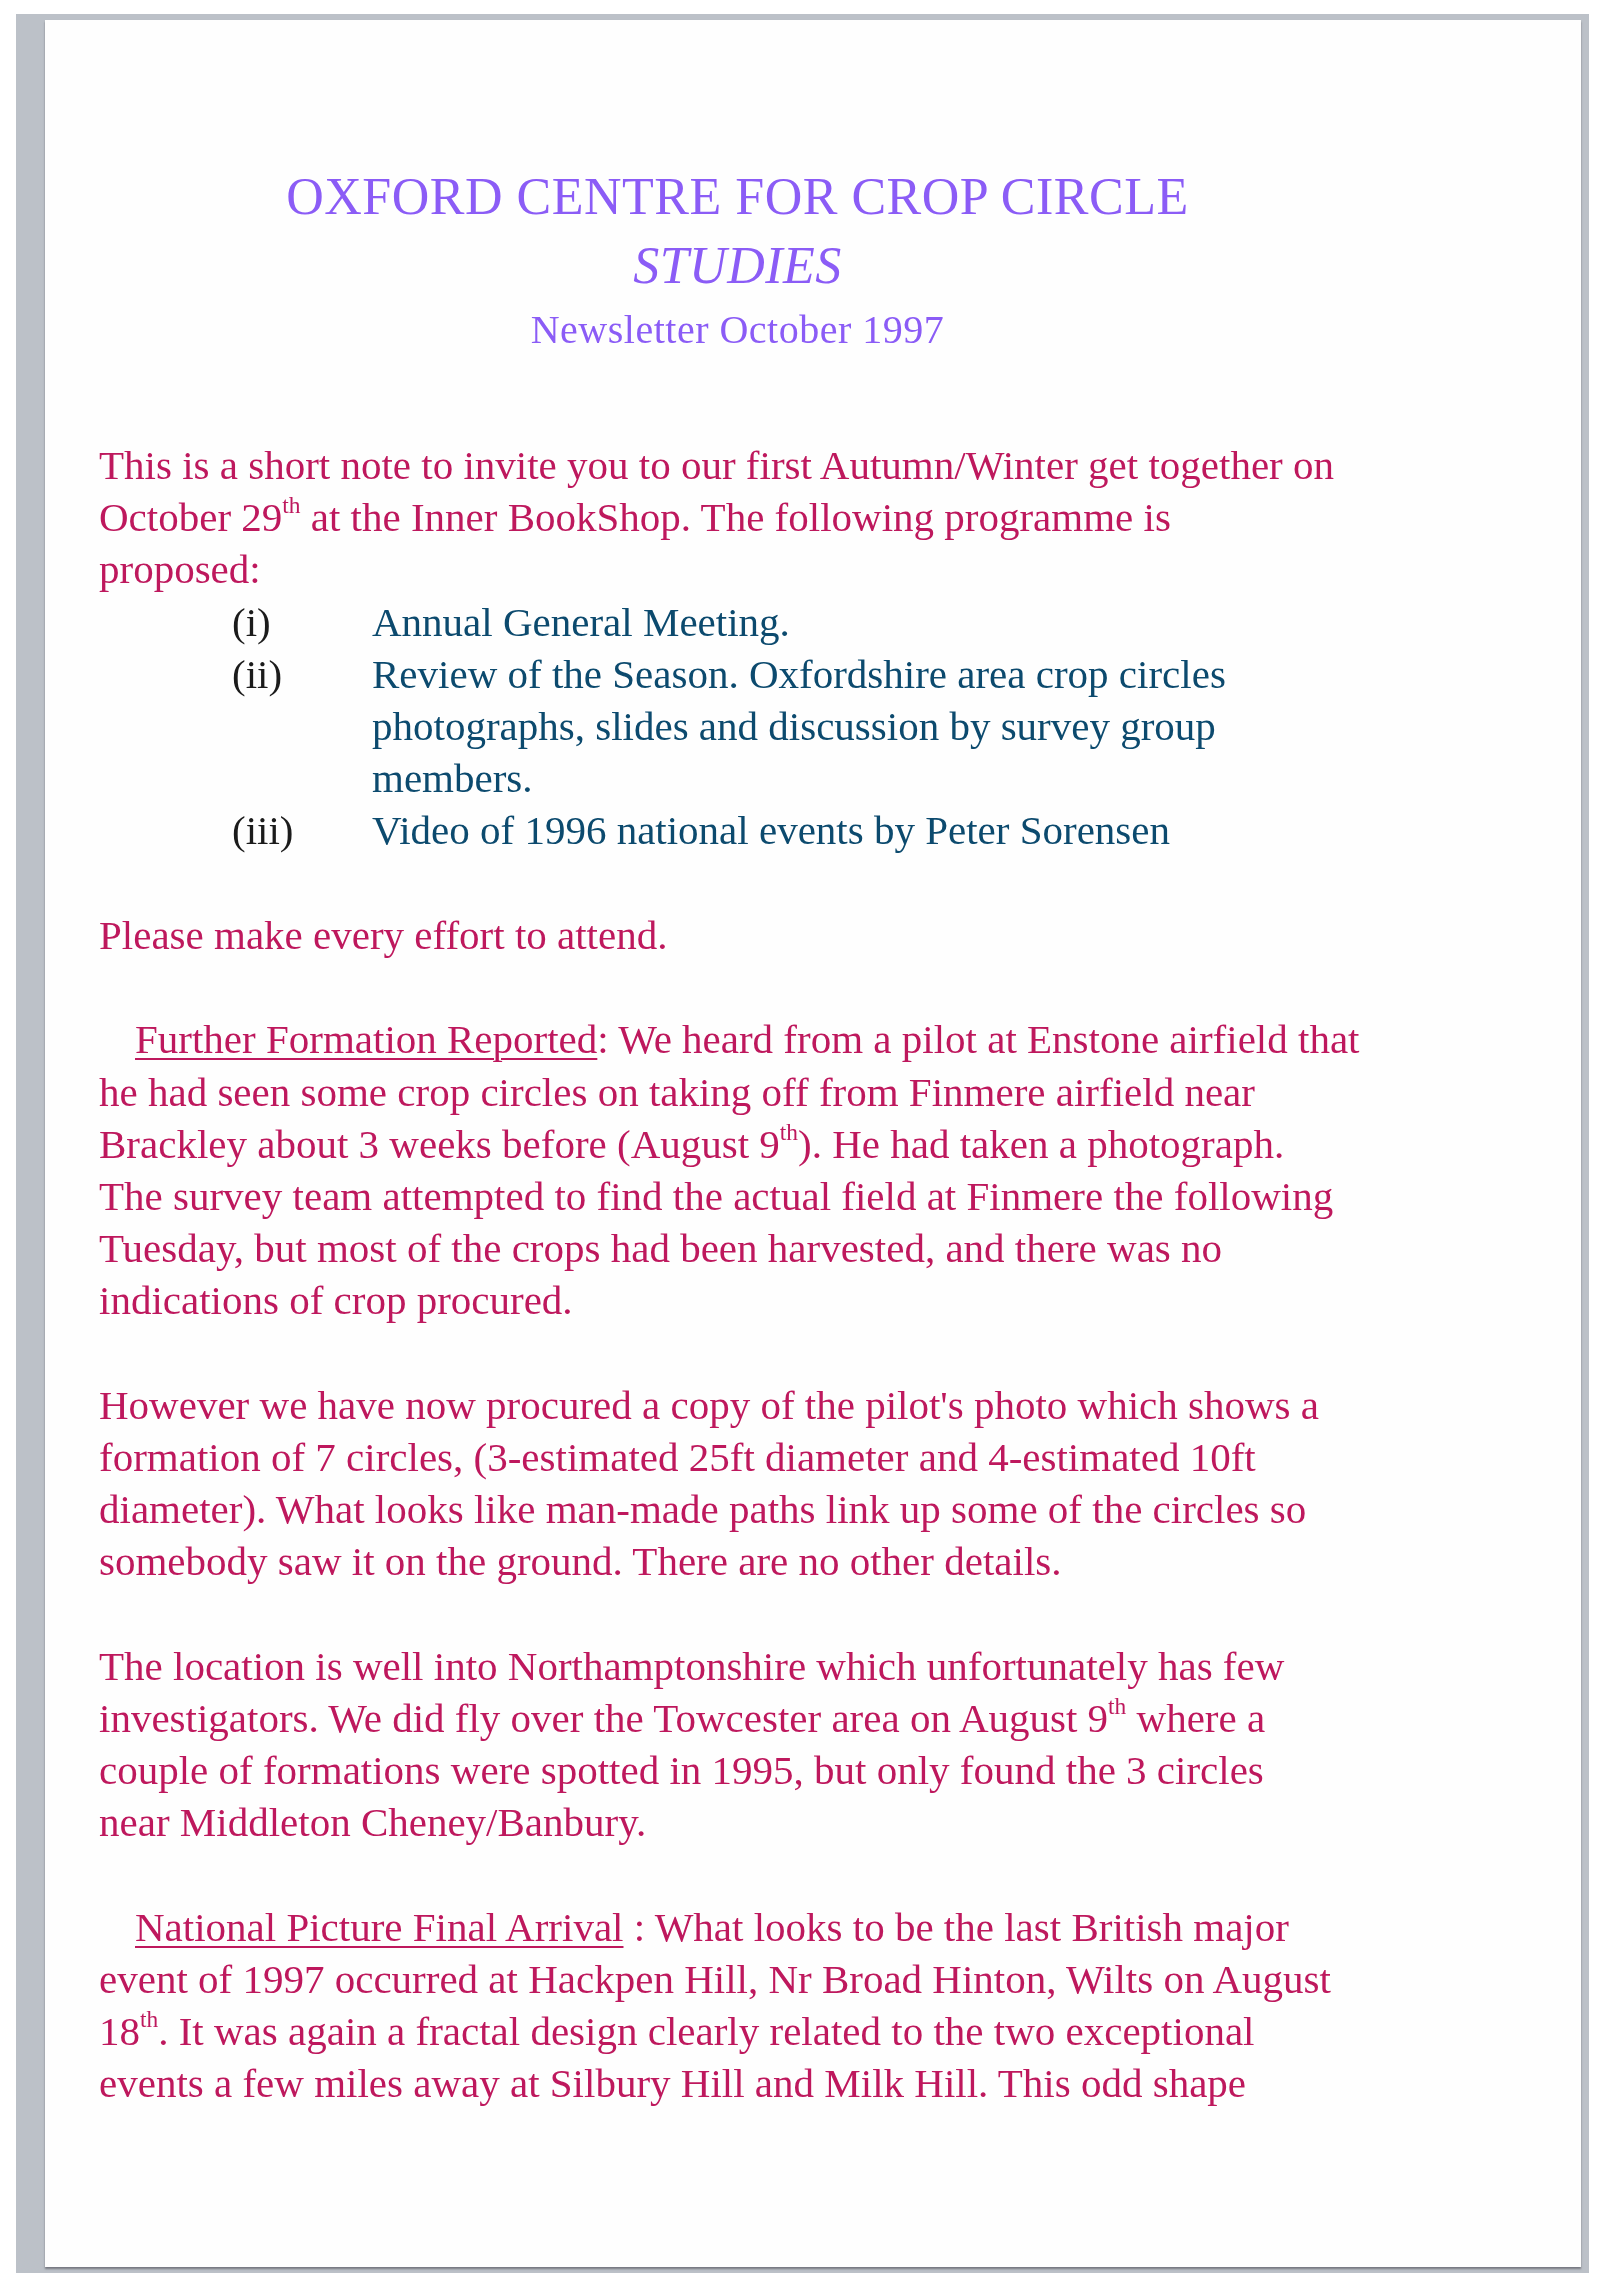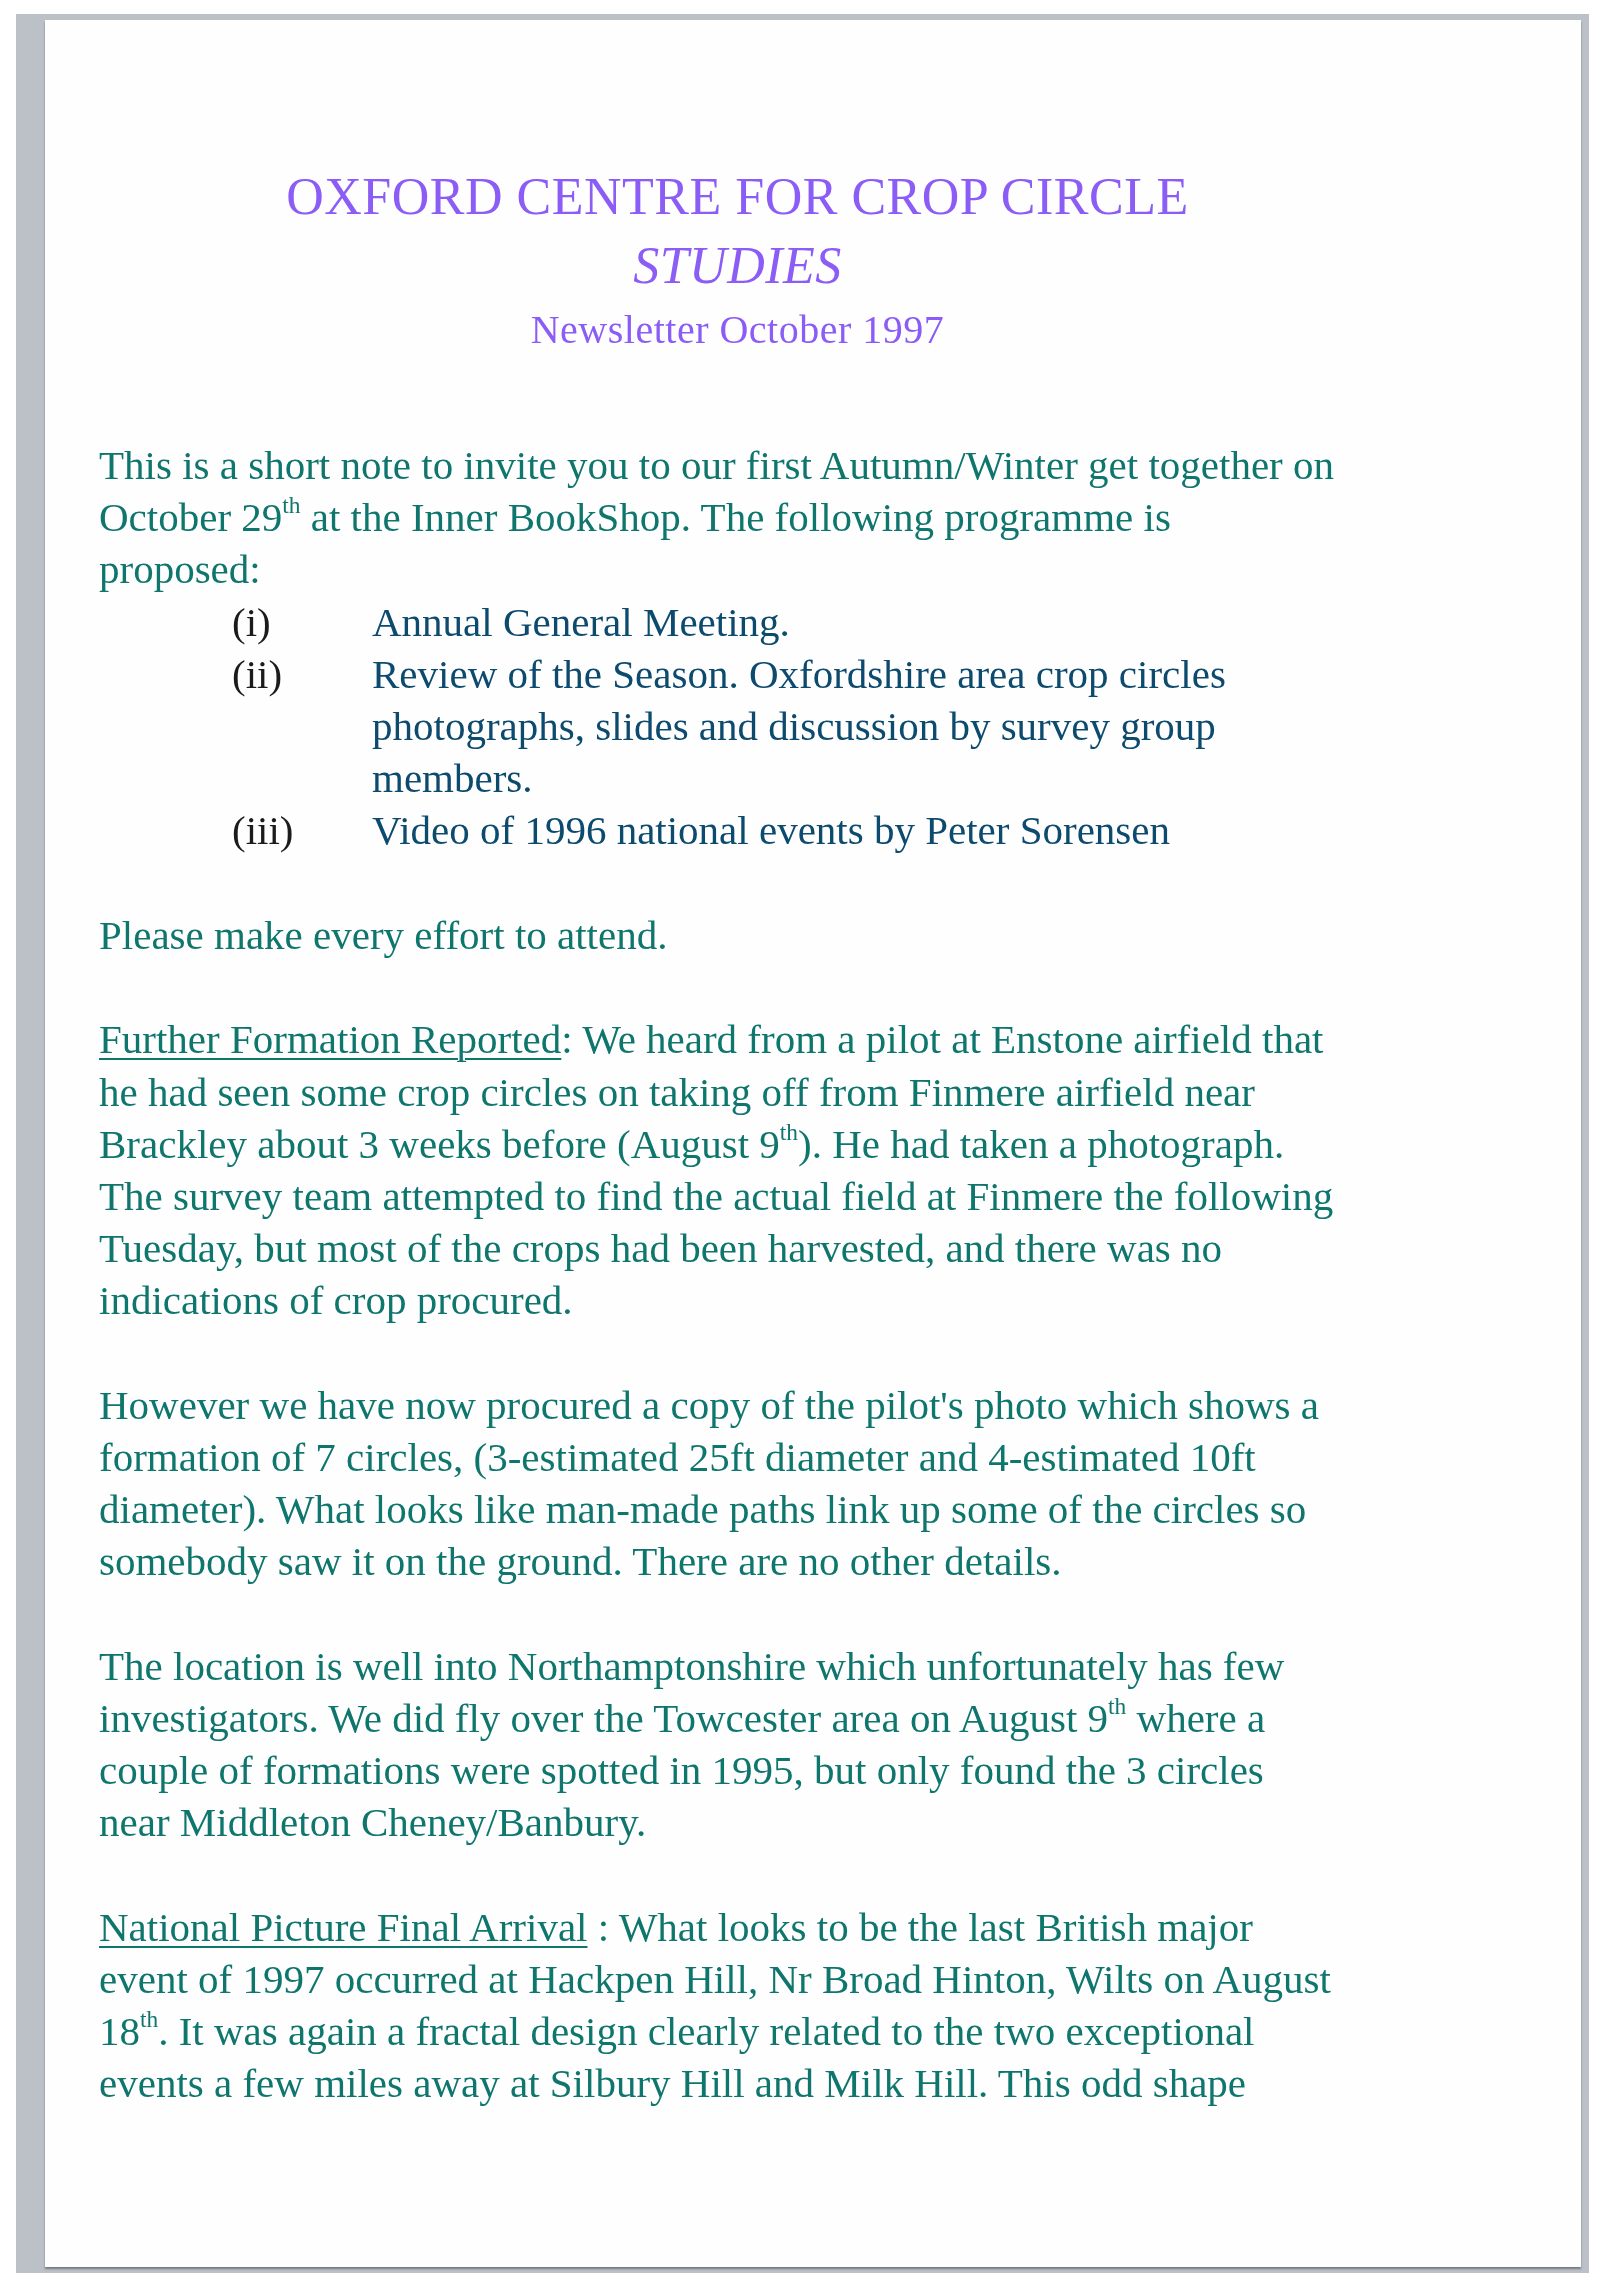--- a/index.html
+++ b/index.html
@@ -44,32 +44,33 @@
     color: #8b5cf6;
   }
   #title1 { top: 167px; }
   #title2 { top: 236px; font-style: italic; }
   #title3 { top: 306px; font-size: 40px; }
   .line {
     position: absolute;
     left: 99px;
     white-space: nowrap;
     font-size: 41px;
-    color: #0f766e;
+    color: #be185d;
   }
   sup {
     font-size: 23.4px;
     vertical-align: 0;
     position: relative;
     top: -18px;
   }
   .u {
     text-decoration: underline;
     text-underline-offset: 5.4px;
     text-decoration-thickness: 1.8px;
+    margin-left: 36px;
   }
   .item-num {
     position: absolute;
     left: 232px;
     font-size: 41px;
     white-space: nowrap;
     color: #1b1b1b;
   }
   .item-text {
     position: absolute;

